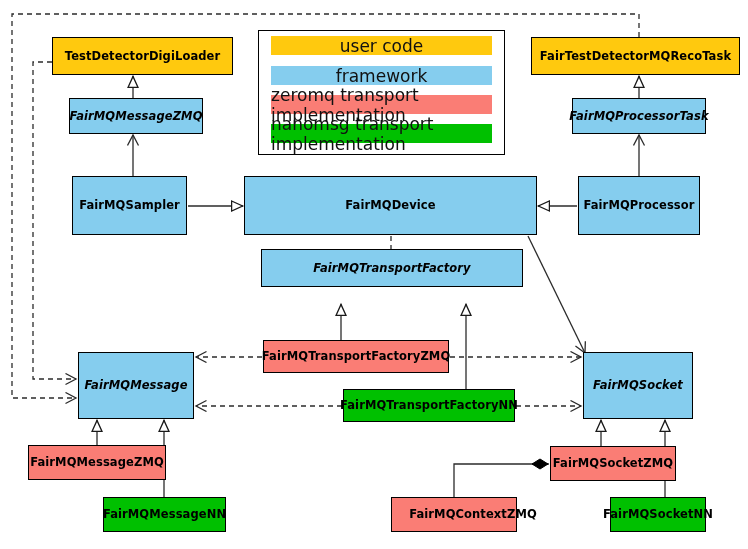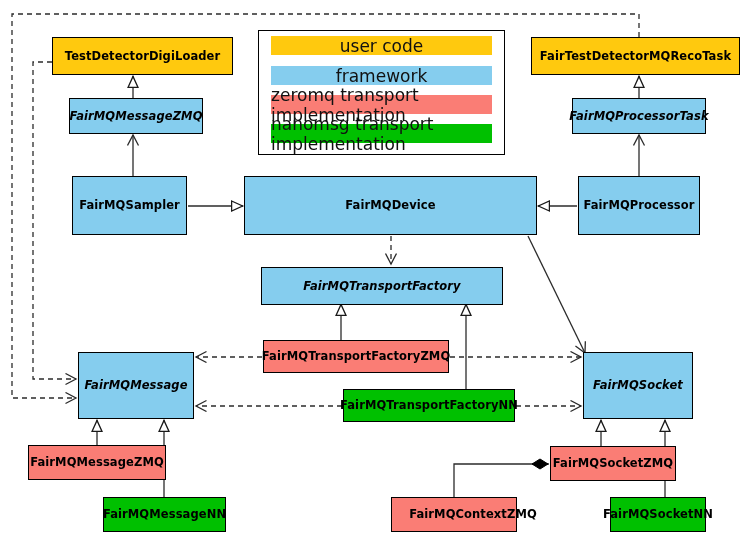--- a/index.html
+++ b/index.html
@@ -102,21 +102,21 @@
   <div class="node abstract" style="left:69px;top:98px;width:134px;height:36px;background:#85CDEE;">FairMQMessageZMQ</div>
 
   <div class="node abstract" style="left:572px;top:98px;width:134px;height:36px;background:#85CDEE;font-style:italic;">FairMQProcessorTask</div>
 
   <div class="node" style="left:72px;top:176px;width:115px;height:59px;background:#85CDEE;">FairMQSampler</div>
 
   <div class="node" style="left:244px;top:176px;width:293px;height:59px;background:#85CDEE;">FairMQDevice</div>
 
   <div class="node" style="left:578px;top:176px;width:122px;height:59px;background:#85CDEE;">FairMQProcessor</div>
 
-  <div class="node abstract" style="left:261px;top:267px;width:242px;height:38px;background:#85CDEE;">FairMQTransportFactory</div>
+  <div class="node abstract" style="left:261px;top:249px;width:262px;height:38px;background:#85CDEE;">FairMQTransportFactory</div>
 
   <div class="node" style="left:263px;top:340px;width:186px;height:33px;background:#FA7D75;">FairMQTransportFactoryZMQ</div>
 
   <div class="node" style="left:343px;top:389px;width:172px;height:33px;background:#00C000;">FairMQTransportFactoryNN</div>
 
   <div class="node abstract" style="left:78px;top:352px;width:116px;height:67px;background:#85CDEE;">FairMQMessage</div>
 
   <div class="node abstract" style="left:583px;top:352px;width:110px;height:67px;background:#85CDEE;">FairMQSocket</div>
 
   <div class="node" style="left:28px;top:445px;width:138px;height:35px;background:#FA7D75;text-align:right;">FairMQMessageZMQ</div>

